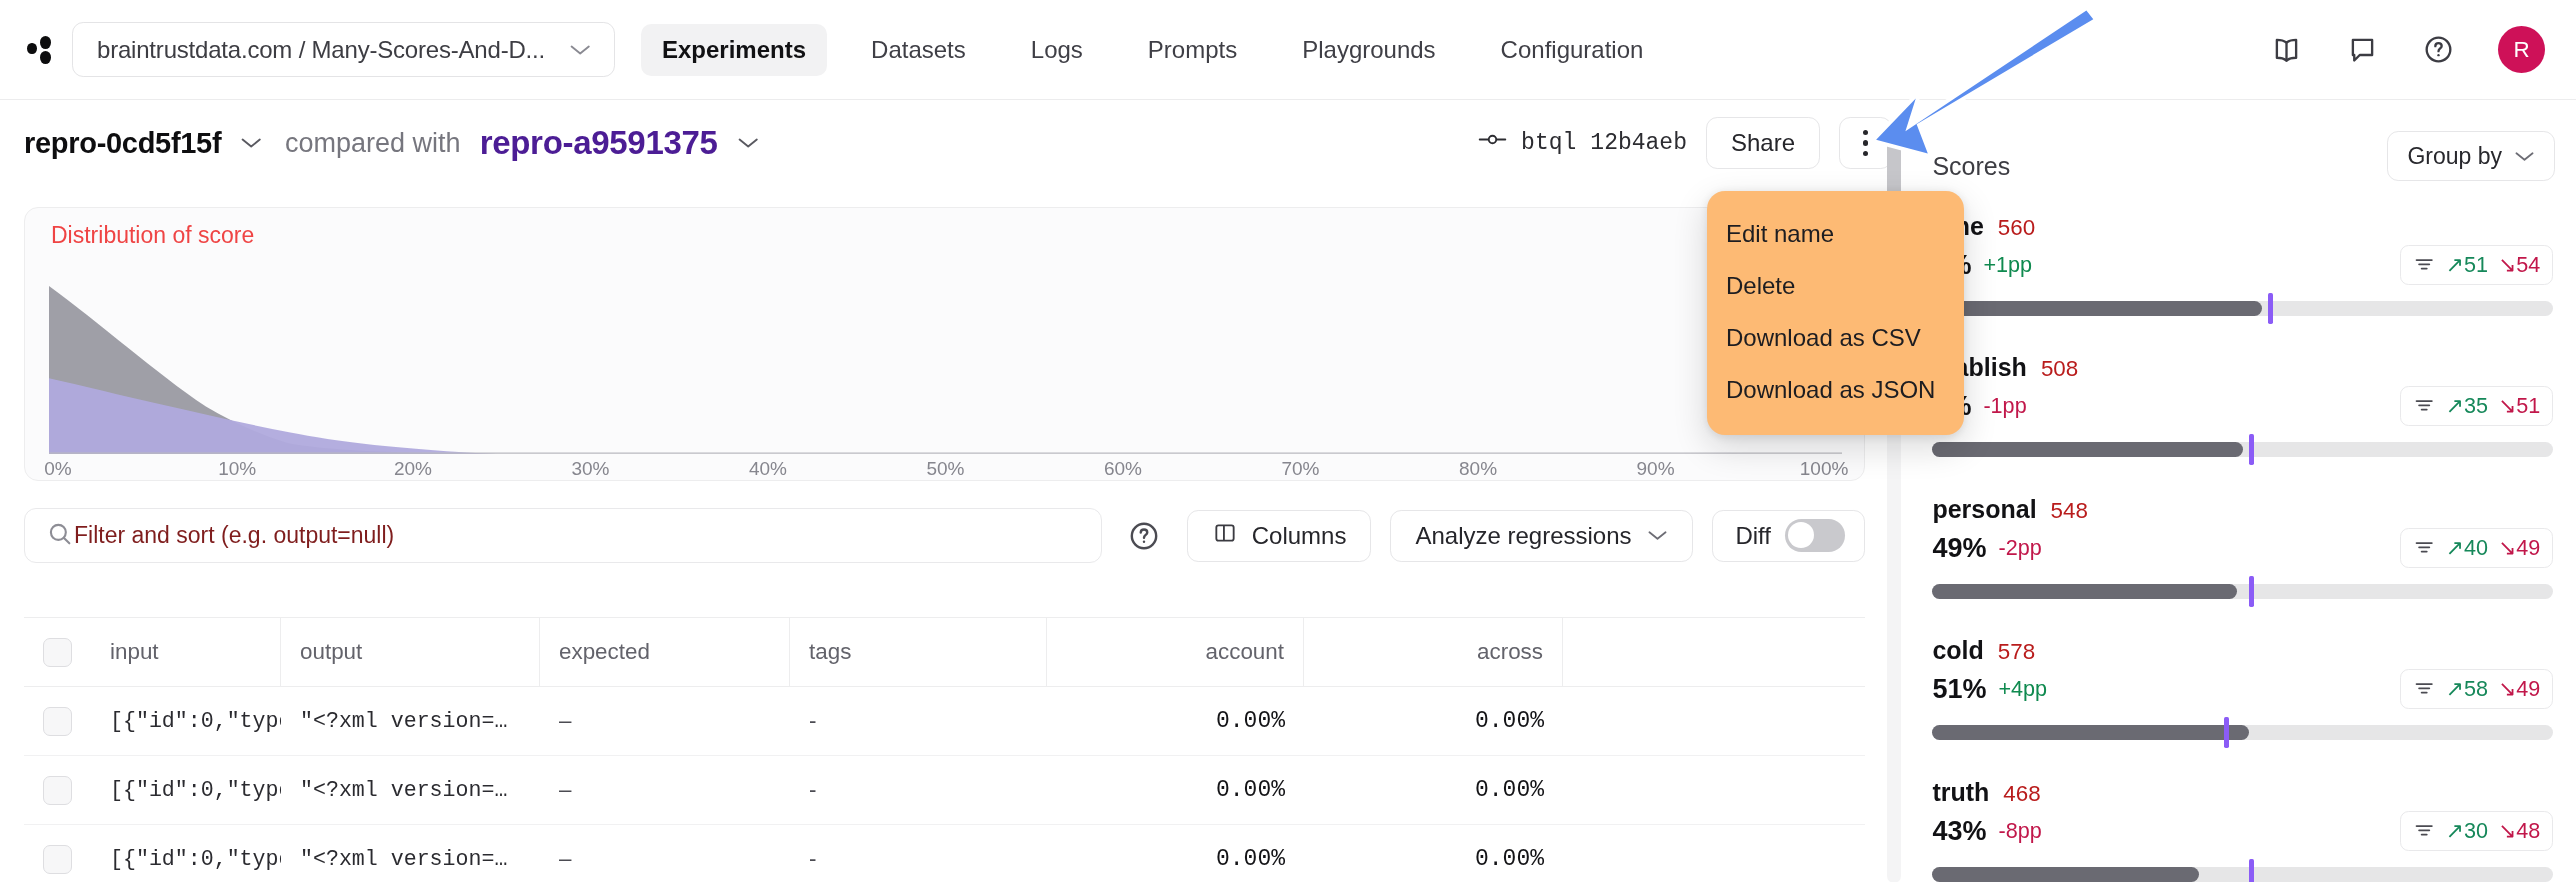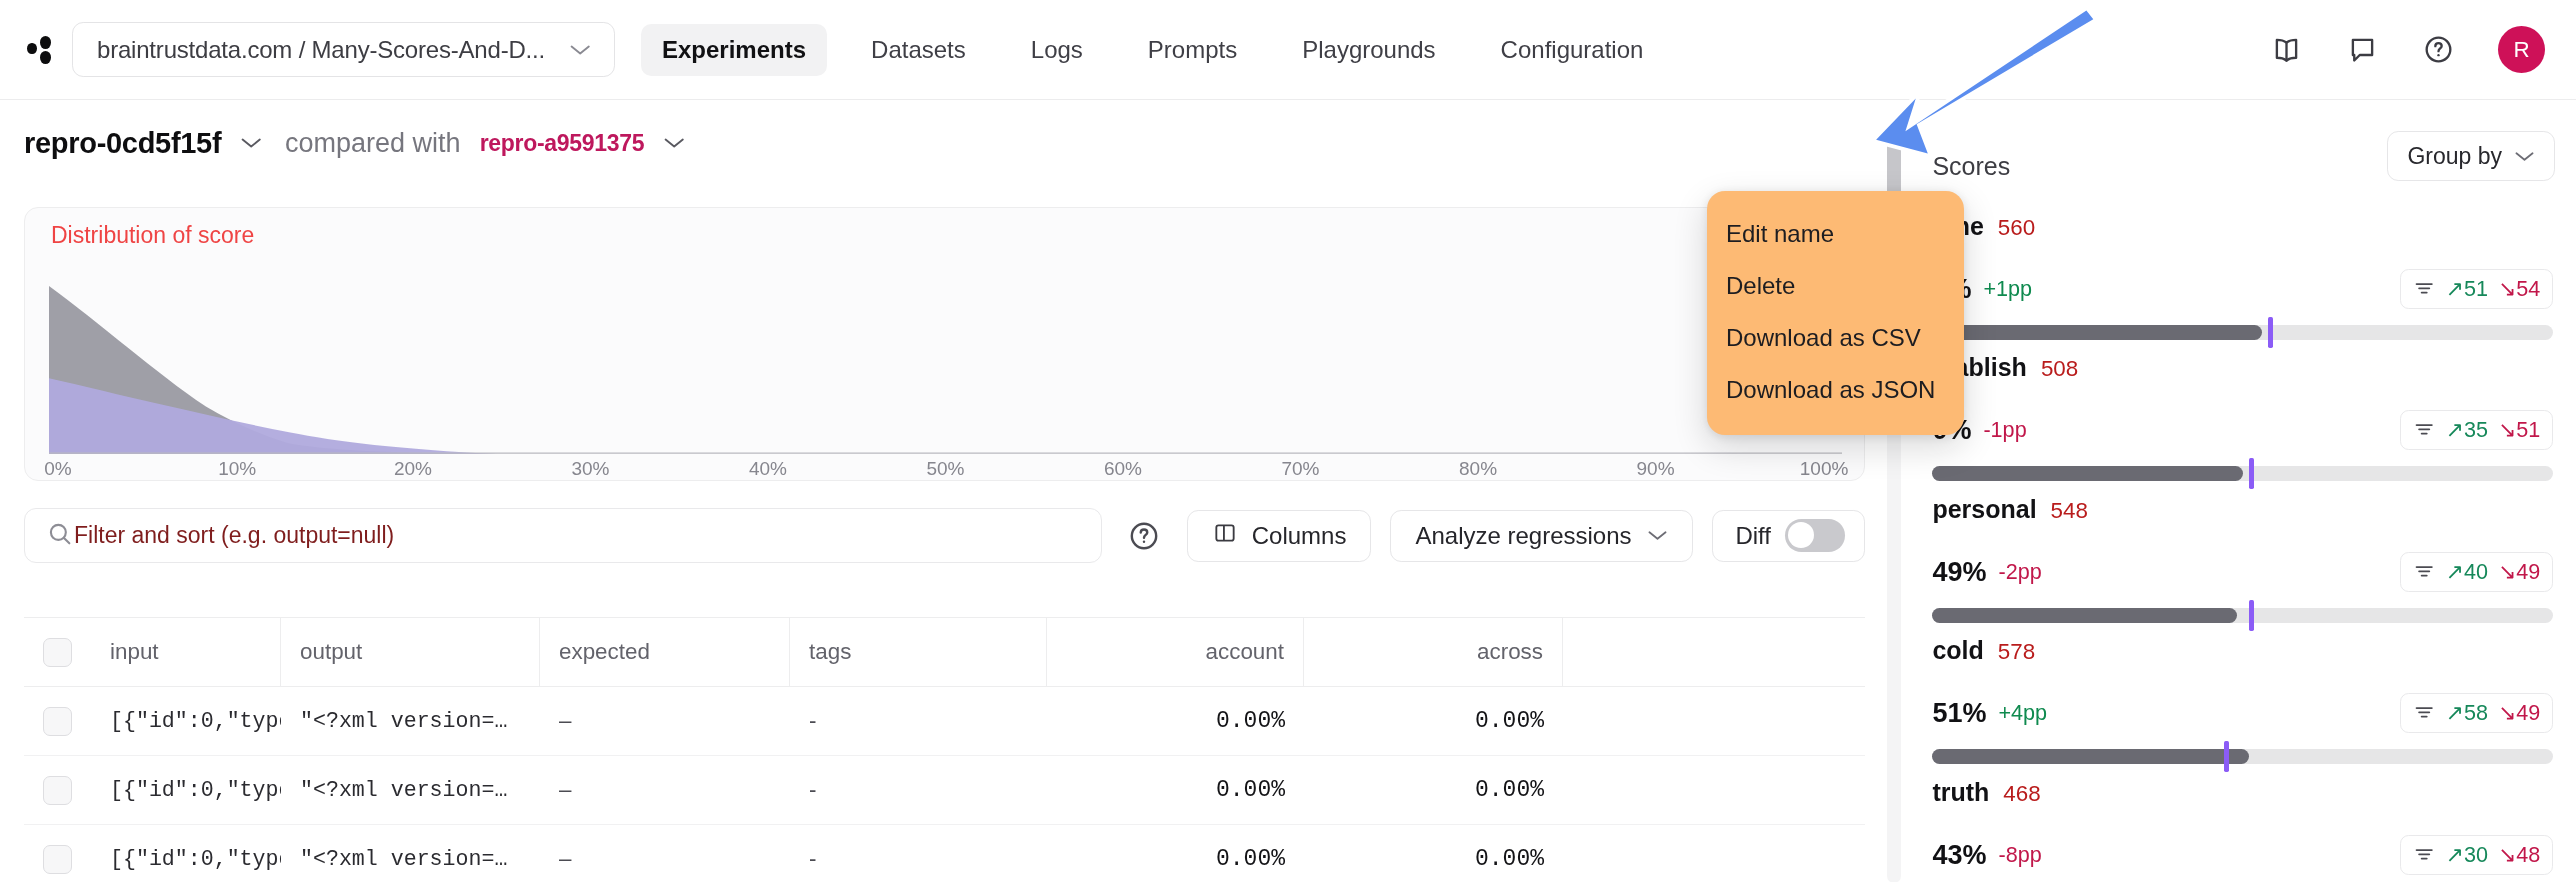--- a/index.html
+++ b/index.html
@@ -71,21 +71,21 @@
   .subheader {
     position: absolute; left: 0; top: 100px; width: 1916px; height: 86px;
     display: flex; align-items: center; padding: 0 24px;
   }
   .exp-title {
     font-size: 29px; font-weight: 700; color: #0e0e10; letter-spacing: -0.3px;
     cursor: pointer;
   }
   .cmp-label { font-size: 27px; color: #76767e; margin: 0 19px 0 22.4px; }
   .exp-compare {
-    font-size: 23px; font-weight: 700; color: #be185d; letter-spacing: -0.3px;
+    font-size: 33px; font-weight: 700; color: #4c1d95; letter-spacing: -0.3px;
     cursor: pointer;
     text-align: right;
   }
   .sub-right { margin-left: auto; display: flex; align-items: center; gap: 19px; }
   .btql {
     display: flex; align-items: center; gap: 14px;
     font-family: "Liberation Mono", monospace;
     font-size: 23px; color: #2c2c31;
   }
   .btn-outline {
@@ -225,21 +225,21 @@
   .groupby {
     margin-left: auto; height: 50px;
     border: 0.9px solid #e6e6e8; border-radius: 11.2px; background: #fff;
     display: flex; align-items: center; padding: 0 19px; gap: 12px;
     font-size: 23px; color: #28282d; cursor: pointer;
   }
   .score-item { position: absolute; left: 22.4px; width: 621px; }
   .score-name-row { display: flex; align-items: baseline; gap: 14px; }
   .score-name { font-size: 25px; font-weight: 700; color: #121215; }
   .score-count { font-size: 22.4px; color: #b91c1c; }
-  .score-val-row { display: flex; align-items: center; margin-top: 28px; }
+  .score-val-row { display: flex; align-items: center; margin-top: 4px; }
   .score-pct { font-size: 27px; font-weight: 700; color: #111114; }
   .score-delta { font-size: 21.6px; margin-left: 12px; }
   .score-delta.up { color: #0f8a4f; }
   .score-delta.down { color: #c1174a; }
   .imp-pill {
     margin-left: auto; height: 40px;
     border: 0.9px solid #e9e9eb; border-radius: 8.6px; background: #fff;
     display: flex; align-items: center; gap: 10.3px; padding: 0 12px;
     font-size: 21.6px; cursor: pointer;
   }
@@ -314,20 +314,41 @@
       </svg>
   </span>
   <span class="cmp-label">compared with</span>
   <span class="exp-compare">repro-a9591375</span>
   <span class="chev">
     <svg width="22.4" height="14" viewBox="0 0 26 16">
         <path d="M3 4 L13 12 L23 4" fill="none" stroke="#595960" stroke-width="2.2" stroke-linecap="round" stroke-linejoin="round"></path>
       </svg>
   </span>
 
+  <div class="sub-right">
+    <div class="btql">
+      <span>
+        <svg width="29" height="19" viewBox="0 0 34 22">
+          <line x1="2" y1="11" x2="12" y2="11" stroke="#2c2c31" stroke-width="2.2" stroke-linecap="round"></line>
+          <line x1="22" y1="11" x2="32" y2="11" stroke="#2c2c31" stroke-width="2.2" stroke-linecap="round"></line>
+          <circle cx="17" cy="11" r="4.4" fill="none" stroke="#2c2c31" stroke-width="2.2"></circle>
+        </svg>
+      </span>
+      <span>btql</span>
+      <span>12b4aeb</span>
+    </div>
+    <div class="btn-outline">Share</div>
+    <div class="btn-icon-square">
+      <span class="kebab">
+          <i></i>
+          <i></i>
+          <i></i>
+        </span>
+    </div>
+  </div>
 </div>
 
 <div class="dist-card">
   <div class="dist-title">Distribution of score</div>
   <div class="dist-ctl">a</div>
 
   <div class="chart-wrap">
     <svg width="1793" height="168" viewBox="0 0 2080 195" preserveAspectRatio="none">
       <path fill="#9a9aa2" fill-opacity="0.95" stroke="none" d="M0,0 C30,22 62,48 92,72 C122,96 152,120 182,140 C212,158 244,172 276,182 C320,191 400,194 520,195 L2080,195 L0,195 Z"></path>
       <path fill="#b0aadd" fill-opacity="0.95" stroke="none" d="M0,107 C40,116 84,127 128,137 C176,148 228,160 280,170 C330,180 410,190 520,195 L2080,195 L0,195 Z"></path>

